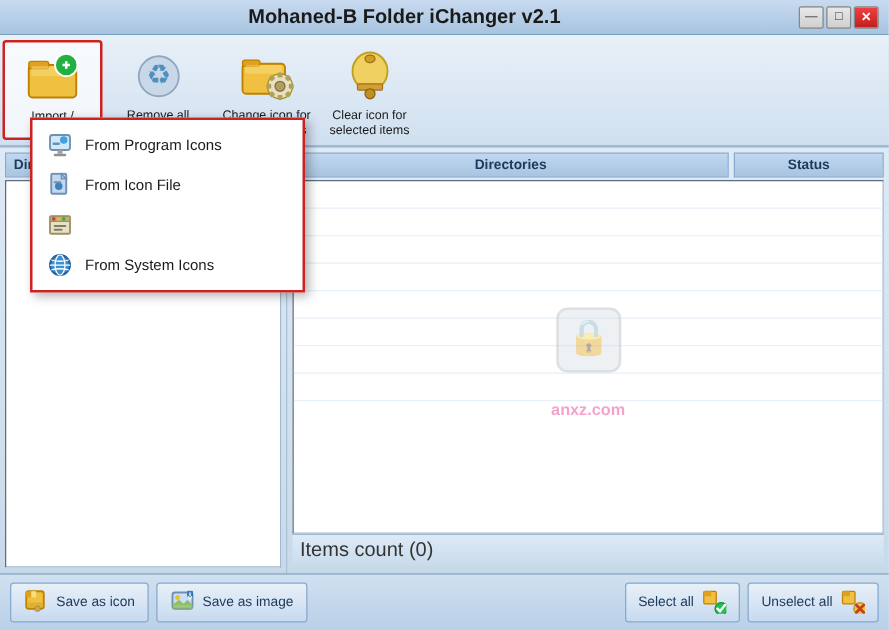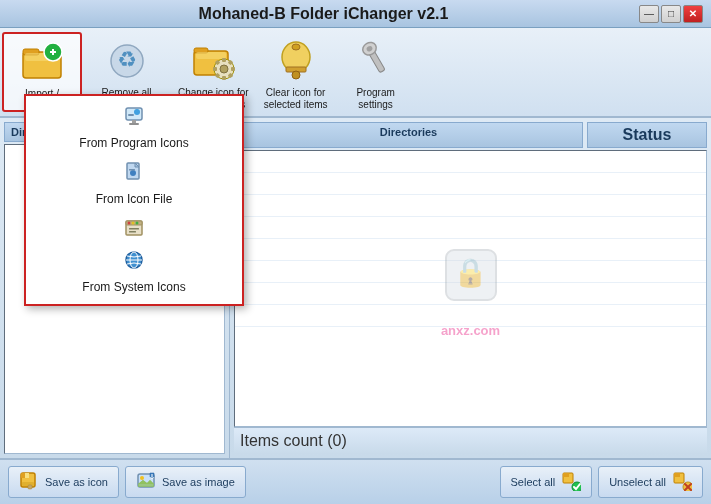--- a/index.html
+++ b/index.html
@@ -146,21 +146,21 @@
       font-size: 11px;
       font-weight: bold;
       color: #1a3a5c;
       border: 1px solid #88aace;
       flex: 1;
       text-align: center;
     }
     .status-header {
       background: linear-gradient(to bottom, #c0d8f0, #a8c4e0);
       padding: 3px 6px;
-      font-size: 16px;
+      font-size: 11px;
       font-weight: bold;
       color: #1a3a5c;
       border: 1px solid #88aace;
       width: 120px;
       text-align: center;
     }
     .list-area {
       flex: 1;
       background: white;
       border: 1px inset #a0b8d0;
@@ -227,21 +227,20 @@
       padding: 4px 0;
     }
     .menu-item {
       display: flex;
       align-items: center;
       padding: 6px 12px;
       gap: 10px;
       cursor: pointer;
       font-size: 12px;
       color: #1a1a1a;
-      flex-direction: column;
     }
     .menu-icon {
       width: 20px;
       height: 20px;
       display: flex;
       align-items: center;
       justify-content: center;
       font-size: 16px;
     }
   </style>
@@ -318,34 +317,20 @@
 
         <ellipse cx="23" cy="20" rx="14" ry="15" fill="#f0d060" stroke="#c0a020" stroke-width="1.5"></ellipse>
         <rect x="13" y="30" width="20" height="5" rx="1" fill="#d0a030" stroke="#a07020" stroke-width="1"></rect>
         <circle cx="23" cy="38" r="4" fill="#c09020" stroke="#906010" stroke-width="1"></circle>
         <ellipse cx="23" cy="10" rx="4" ry="3" fill="#d0a020" stroke="#a07020" stroke-width="1"></ellipse>
       </svg>
     </div>
     <div class="toolbar-label">Clear icon for<br>selected items</div>
   </div>
 
-  <div class="toolbar-btn">
-    <div class="toolbar-icon">
-      <svg width="46" height="46" viewBox="0 0 46 46">
-
-        <g transform="rotate(-30 23 23)">
-          <rect x="20" y="8" width="6" height="28" rx="2" fill="#c0c0c0" stroke="#888" stroke-width="1"></rect>
-          <ellipse cx="23" cy="10" rx="7" ry="6" fill="#d0d0d0" stroke="#999" stroke-width="1.5"></ellipse>
-          <rect x="20" y="8" width="6" height="6" fill="#d0d0d0"></rect>
-          <ellipse cx="23" cy="10" rx="3" ry="2.5" fill="#a0a0a0"></ellipse>
-        </g>
-      </svg>
-    </div>
-    <div class="toolbar-label">Program<br>settings</div>
-  </div>
 </div>
 
 <div class="dropdown-menu">
   <div class="menu-item">
     <div class="menu-icon">
       <svg width="20" height="20" viewBox="0 0 20 20">
         <rect x="2" y="2" width="16" height="12" rx="2" fill="#d0e8f8" stroke="#7090b0" stroke-width="1.5"></rect>
         <rect x="8" y="14" width="4" height="3" fill="#a0a0a0"></rect>
         <rect x="5" y="17" width="10" height="2" rx="1" fill="#909090"></rect>
         <circle cx="13" cy="6" r="3" fill="#40a0e0"></circle>

